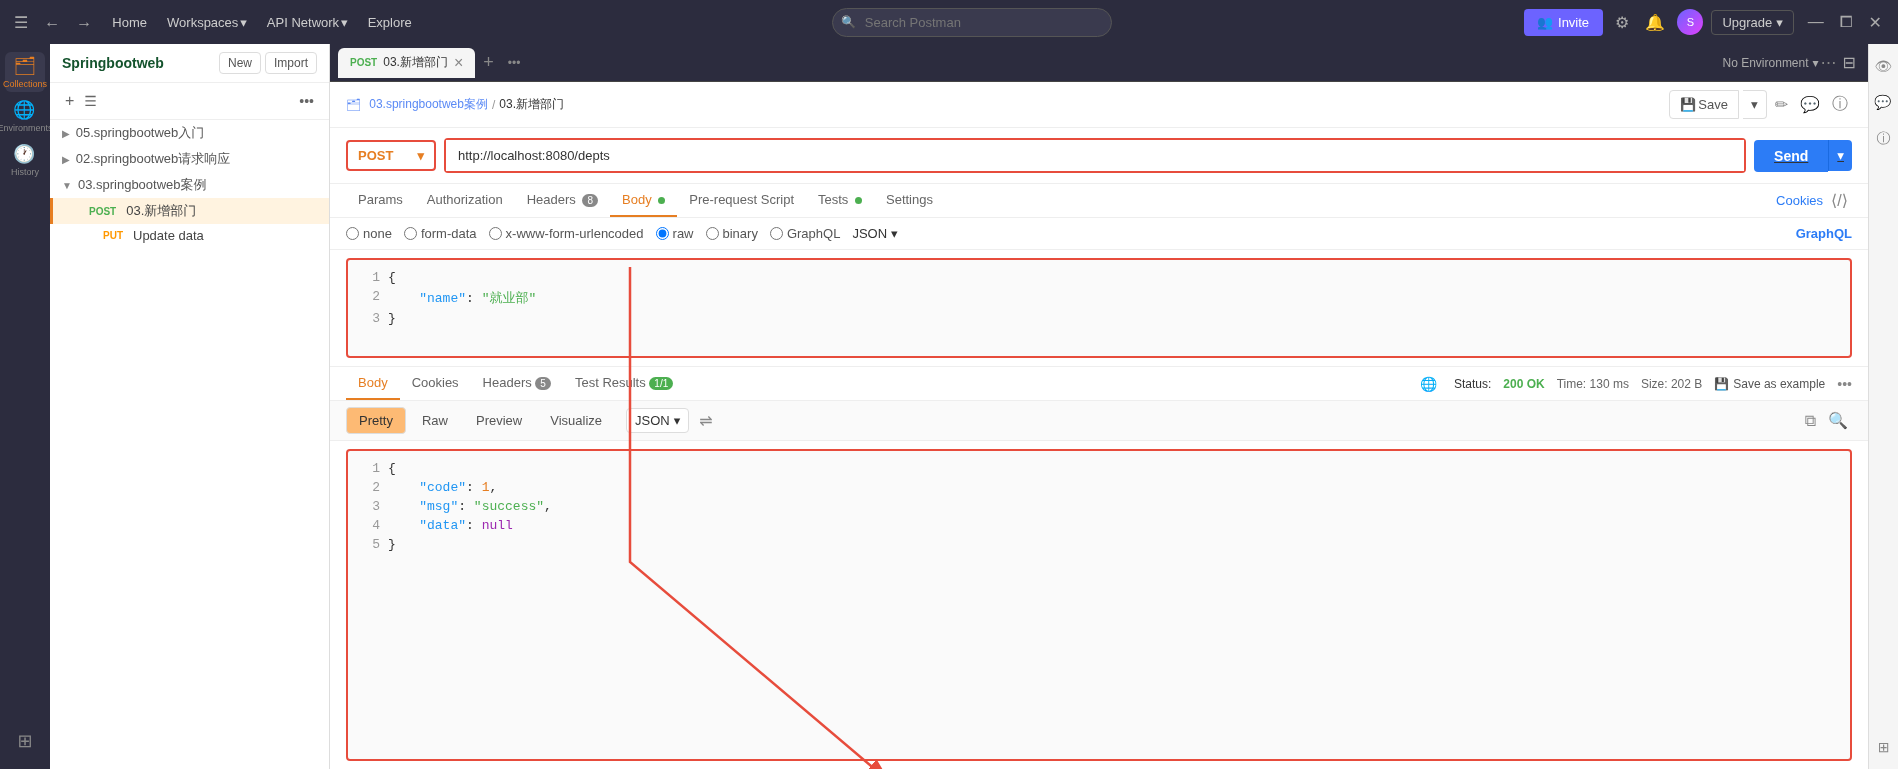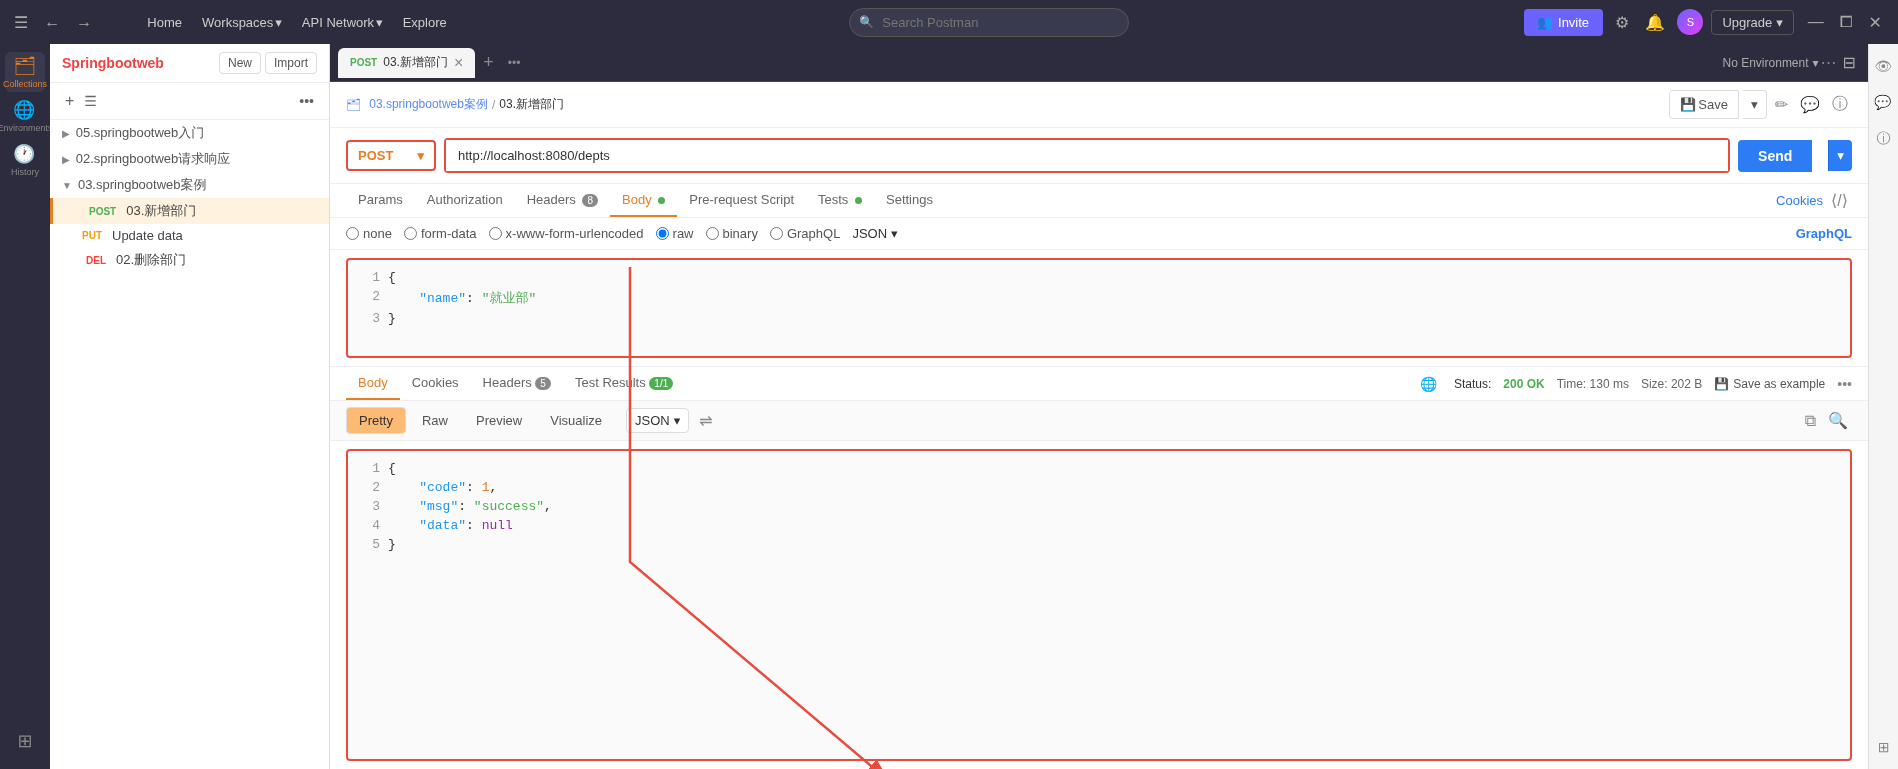--- a/index.html
+++ b/index.html
@@ -1,21 +1,21 @@
 <!DOCTYPE html>
 <html><head>
   <meta charset="utf-8">
   <style>
     * { box-sizing: border-box; margin: 0; padding: 0; }
     body { font-family: -apple-system, BlinkMacSystemFont, 'Segoe UI', sans-serif; font-size: 13px; background: #1a1a2e; color: #333; overflow: hidden; }
 
     
     .topbar { display: flex; align-items: center; background: #2c2c3e; height: 44px; padding: 0 10px; gap: 8px; color: #ccc; }
     .topbar-left { display: flex; align-items: center; gap: 8px; }
-    .topbar-links { display: flex; align-items: flex-end; gap: 4px; margin-left: 35px; }
+    .topbar-links { display: flex; align-items: flex-end; gap: 4px; }
     .topbar-links a { color: #ccc; text-decoration: none; padding: 4px 8px; border-radius: 4px; font-size: 13px; }
     .topbar-links .dropdown { display: flex; align-items: center; gap: 2px; cursor: pointer; padding: 4px 8px; border-radius: 4px; }
     .search-bar { flex: 1; display: flex; justify-content: center; }
     .search-bar input { background: #3a3a4e; border: 1px solid #555; color: #ccc; padding: 6px 12px 6px 32px; border-radius: 20px; width: 280px; font-size: 13px; outline: none; }
     .search-wrap { position: relative; }
     .search-wrap .search-icon-inner { position: absolute; left: 10px; top: 50%; transform: translateY(-50%); color: #888; font-size: 12px; }
     .topbar-right { display: flex; align-items: center; gap: 8px; }
     .invite-btn { background: #6c63ff; color: white; border: none; padding: 6px 14px; border-radius: 4px; cursor: pointer; font-size: 13px; display: flex; align-items: center; gap: 4px; }
     .topbar-icon-btn { background: none; border: none; color: #aaa; cursor: pointer; padding: 4px; border-radius: 4px; font-size: 16px; }
     .upgrade-btn { background: none; border: 1px solid #555; color: #ccc; padding: 4px 10px; border-radius: 4px; cursor: pointer; font-size: 13px; display: flex; align-items: center; gap: 4px; }
@@ -28,21 +28,21 @@
 
     
     .sidebar-icons { width: 50px; background: #2c2c3e; display: flex; flex-direction: column; align-items: center; padding-top: 8px; gap: 4px; }
     .sidebar-icon-item { width: 40px; height: 40px; display: flex; flex-direction: column; align-items: center; justify-content: center; cursor: pointer; border-radius: 6px; color: #888; font-size: 10px; gap: 2px; }
     .sidebar-icon-item.active { color: #e67e22; background: #3a3a4e; }
     .sidebar-icon-item .icon-symbol { font-size: 18px; }
 
     
     .left-panel { width: 280px; background: #ffffff; border-right: 1px solid #ddd; display: flex; flex-direction: column; }
     .left-panel-header { display: flex; align-items: center; padding: 8px 12px; border-bottom: 1px solid #eee; gap: 4px; }
-    .workspace-title { font-weight: 600; font-size: 14px; color: #ef4444; flex: 1; }
+    .workspace-title { font-weight: 600; font-size: 14px; color: #14532d; flex: 1; }
     .left-panel-header button { background: none; border: 1px solid #ddd; padding: 3px 8px; border-radius: 4px; font-size: 12px; cursor: pointer; color: #555; }
     .left-panel-toolbar { display: flex; align-items: center; padding: 6px 12px; border-bottom: 1px solid #eee; gap: 4px; }
     .left-panel-toolbar button { background: none; border: none; cursor: pointer; color: #666; padding: 3px; border-radius: 3px; font-size: 14px; }
     .left-panel-toolbar .spacer { flex: 1; }
     .tree-item { padding: 4px 12px; cursor: pointer; display: flex; align-items: center; gap: 6px; font-size: 13px; color: #444; }
     .tree-item.active { background: #fff3e0; border-left: 3px solid #e67e22; }
     .tree-item .method-badge { font-size: 10px; font-weight: 700; padding: 1px 4px; border-radius: 2px; }
     .method-get { color: #2196f3; }
     .method-post { color: #4caf50; }
     .method-put { color: #ff9800; }
@@ -72,21 +72,21 @@
     .breadcrumb .sep { color: #999; }
     .breadcrumb a { color: #5b8af5; text-decoration: none; }
     .breadcrumb .current { color: #333; font-weight: 500; }
     .breadcrumb-icon { color: #5b8af5; margin-right: 4px; }
 
     
     .url-bar { display: flex; align-items: center; gap: 8px; padding: 10px 16px; border-bottom: 1px solid #eee; }
     .method-selector { display: flex; align-items: center; gap: 2px; border: 2px solid #e74c3c; border-radius: 4px; padding: 6px 10px; background: white; cursor: pointer; font-weight: 700; color: #e67e22; min-width: 90px; justify-content: space-between; }
     .url-input-wrap { flex: 1; border: 2px solid #e74c3c; border-radius: 4px; }
     .url-input-wrap input { width: 100%; padding: 8px 12px; border: none; outline: none; font-size: 13px; color: #333; }
-    .send-btn { display: flex; align-items: center; gap: 16px; }
+    .send-btn { display: flex; align-items: center; gap: 0; text-decoration: underline; }
     .send-main { background: #2c7cf6; color: white; border: none; padding: 8px 20px; border-radius: 4px 0 0 4px; cursor: pointer; font-size: 14px; font-weight: 600; }
     .send-dropdown { background: #2c7cf6; color: white; border: none; border-left: 1px solid #1a6ae0; padding: 8px 8px; border-radius: 0 4px 4px 0; cursor: pointer; }
     .save-btn { display: flex; align-items: center; gap: 2px; background: white; border: 1px solid #ddd; padding: 6px 10px; border-radius: 4px 0 0 4px; cursor: pointer; font-size: 13px; color: #555; }
     .save-dropdown { background: white; border: 1px solid #ddd; border-left: none; padding: 6px 8px; border-radius: 0 4px 4px 0; cursor: pointer; color: #555; }
     .action-icon-btn { background: none; border: none; cursor: pointer; color: #888; font-size: 16px; padding: 4px; }
 
     
     .req-tabs { display: flex; align-items: center; padding: 0 16px; background: white; border-bottom: 1px solid #eee; }
     .req-tab { padding: 8px 12px; cursor: pointer; color: #666; font-size: 13px; border-bottom: 2px solid transparent; }
     .req-tab.active { color: #e67e22; border-bottom: 2px solid #e67e22; }
@@ -237,27 +237,23 @@
 
       <div class="tree-item">
         <span class="tree-arrow">▼</span>
         <span class="tree-folder">03.springbootweb案例</span>
       </div>
 
       <div class="tree-item active" style="padding-left: 32px; border-left: 3px solid #e67e22;">
         <span class="method-badge method-post">POST</span>
         <span>03.新增部门</span>
       </div>
-      <div class="tree-item" style="padding-left: 28px;">
+      <div class="tree-item" style="padding-left: 49px;">
         <span class="method-badge method-put">PUT</span>
         <span>Update data</span>
-      </div>
-      <div class="tree-item" style="padding-left: 32px;">
-        <span class="method-badge method-del">DEL</span>
-        <span>02.删除部门</span>
       </div>
     </div>
   </div>
 
   <div class="content-area">
 
     <div class="tab-bar">
       <div class="tab-item active">
         <span class="tab-method method-post">POST</span>
         <span>03.新增部门</span>

